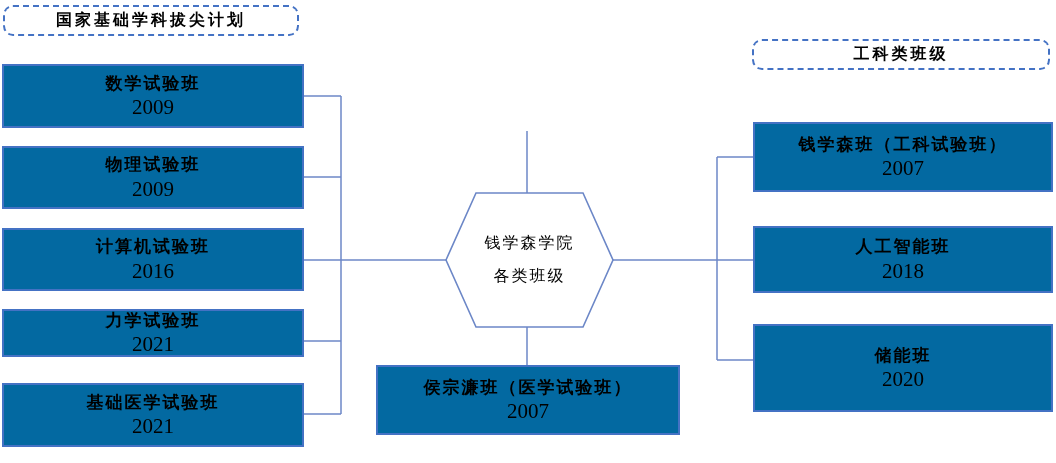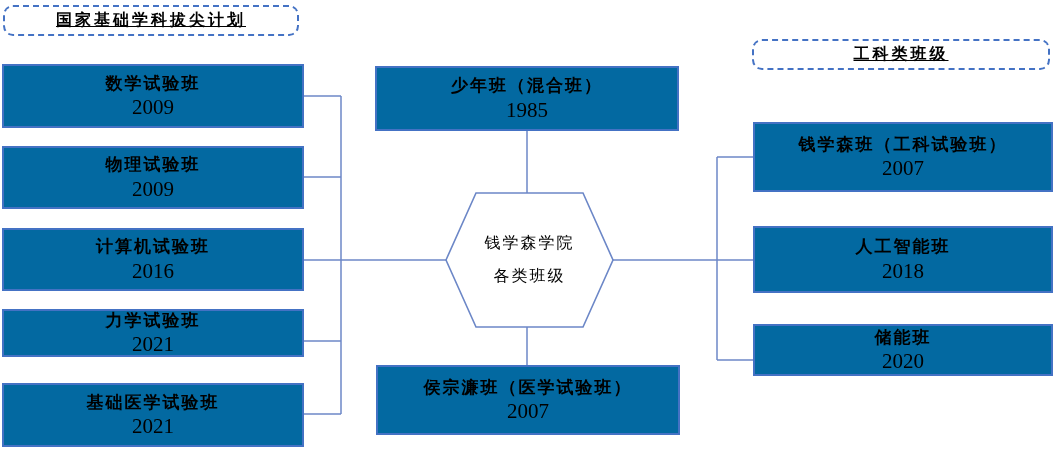--- a/index.html
+++ b/index.html
@@ -49,21 +49,20 @@
     border: 2px dashed #4472c4;
     border-radius: 10px;
     display: flex;
     align-items: center;
     justify-content: center;
     font-weight: bold;
     font-size: 16px;
     color: #000000;
     letter-spacing: 3px;
     z-index: 2;
-    text-decoration: underline;
   }
   .hex-label {
     position: absolute;
     left: 446px; top: 193px;
     width: 167px; height: 134px;
     display: flex;
     flex-direction: column;
     align-items: center;
     justify-content: center;
     gap: 12px;
@@ -78,21 +77,21 @@
   .ln { left: 2px; width: 302px; }
   .ln0 { top: 64px;  height: 64px; }
   .ln1 { top: 146px; height: 63px; }
   .ln2 { top: 228px; height: 63px; }
   .ln3 { top: 309px; height: 48px; }
   .ln4 { top: 383px; height: 64px; }
   
   .rn { left: 753px; width: 300px; }
   .rn0 { top: 122px; height: 70px; }
   .rn1 { top: 226px; height: 67px; align-items: center; }
-  .rn2 { top: 324px; height: 52px; }
+  .rn2 { top: 324px; height: 88px; }
   
   .tn { left: 375px; top: 66px;  width: 304px; height: 65px; }
   .bn { left: 376px; top: 365px; width: 304px; height: 70px; }
   
   .lh { left: 3px;   top: 5px; width: 296px; height: 31px; }
   .rh { left: 752px; top: 5px; width: 298px; height: 31px; margin-top: 34px; }
 </style>
 </head>
 <body>
 
@@ -141,24 +140,20 @@
   </div>
   <div class="node ln ln3">
     <div class="name">力学试验班</div>
     <div class="year">2021</div>
   </div>
   <div class="node ln ln4">
     <div class="name">基础医学试验班</div>
     <div class="year">2021</div>
   </div>
 
-  <div class="node tn">
-    <div class="name">少年班（混合班）</div>
-    <div class="year">1985</div>
-  </div>
   <div class="node bn">
     <div class="name">侯宗濂班（医学试验班）</div>
     <div class="year">2007</div>
   </div>
 
   <div class="hex-label">
     <div>钱学森学院</div>
     <div>各类班级</div>
   </div>
 

